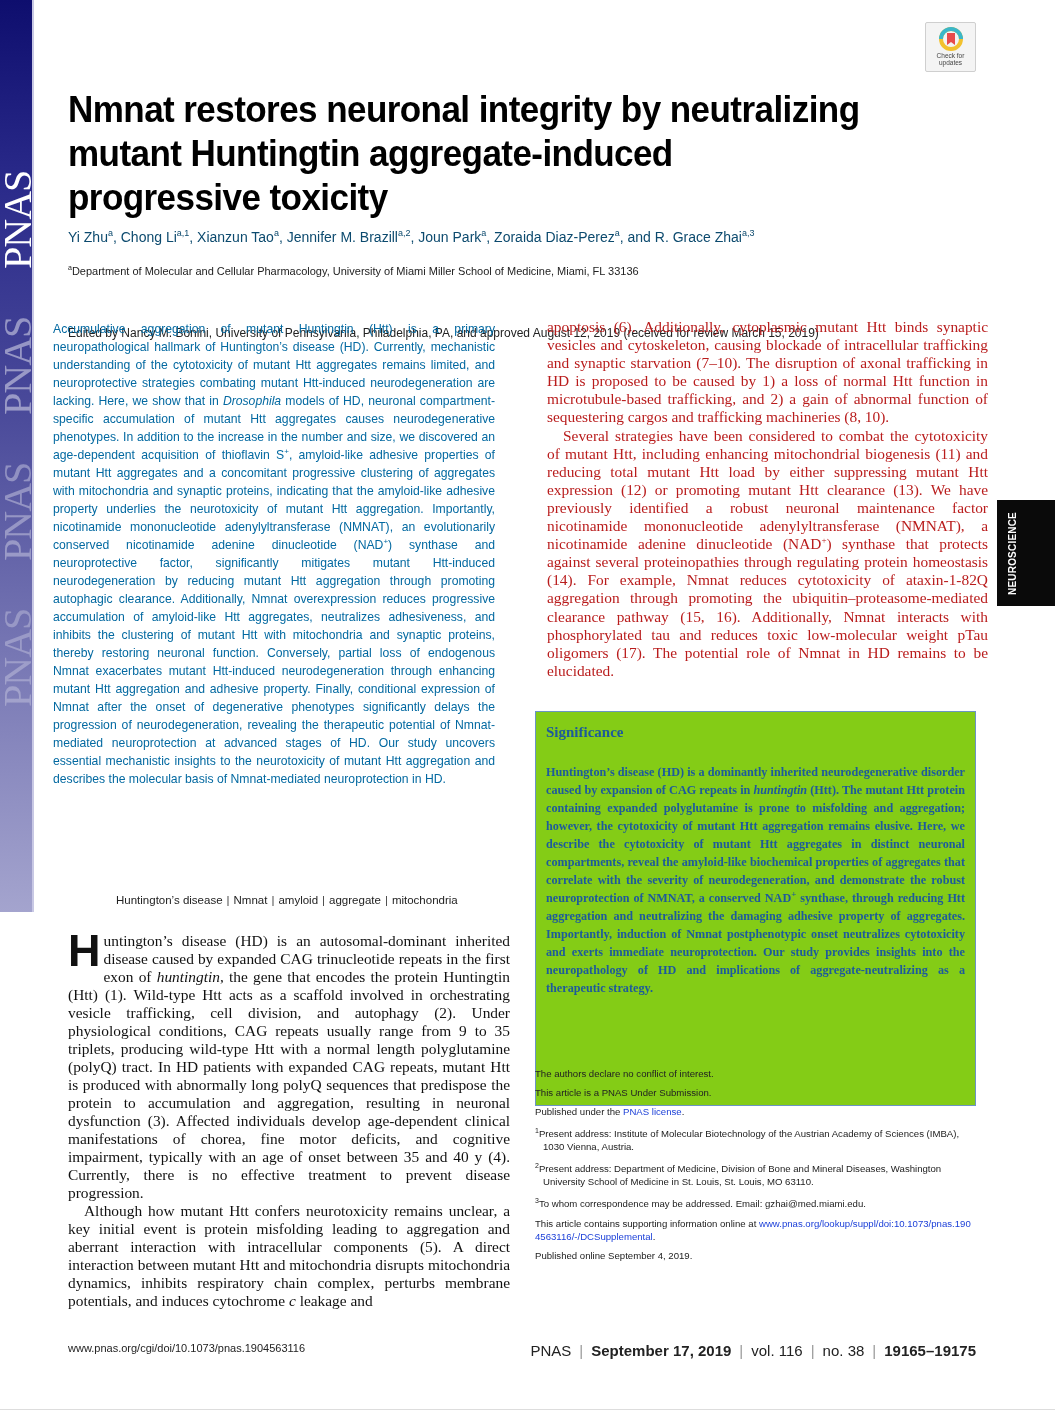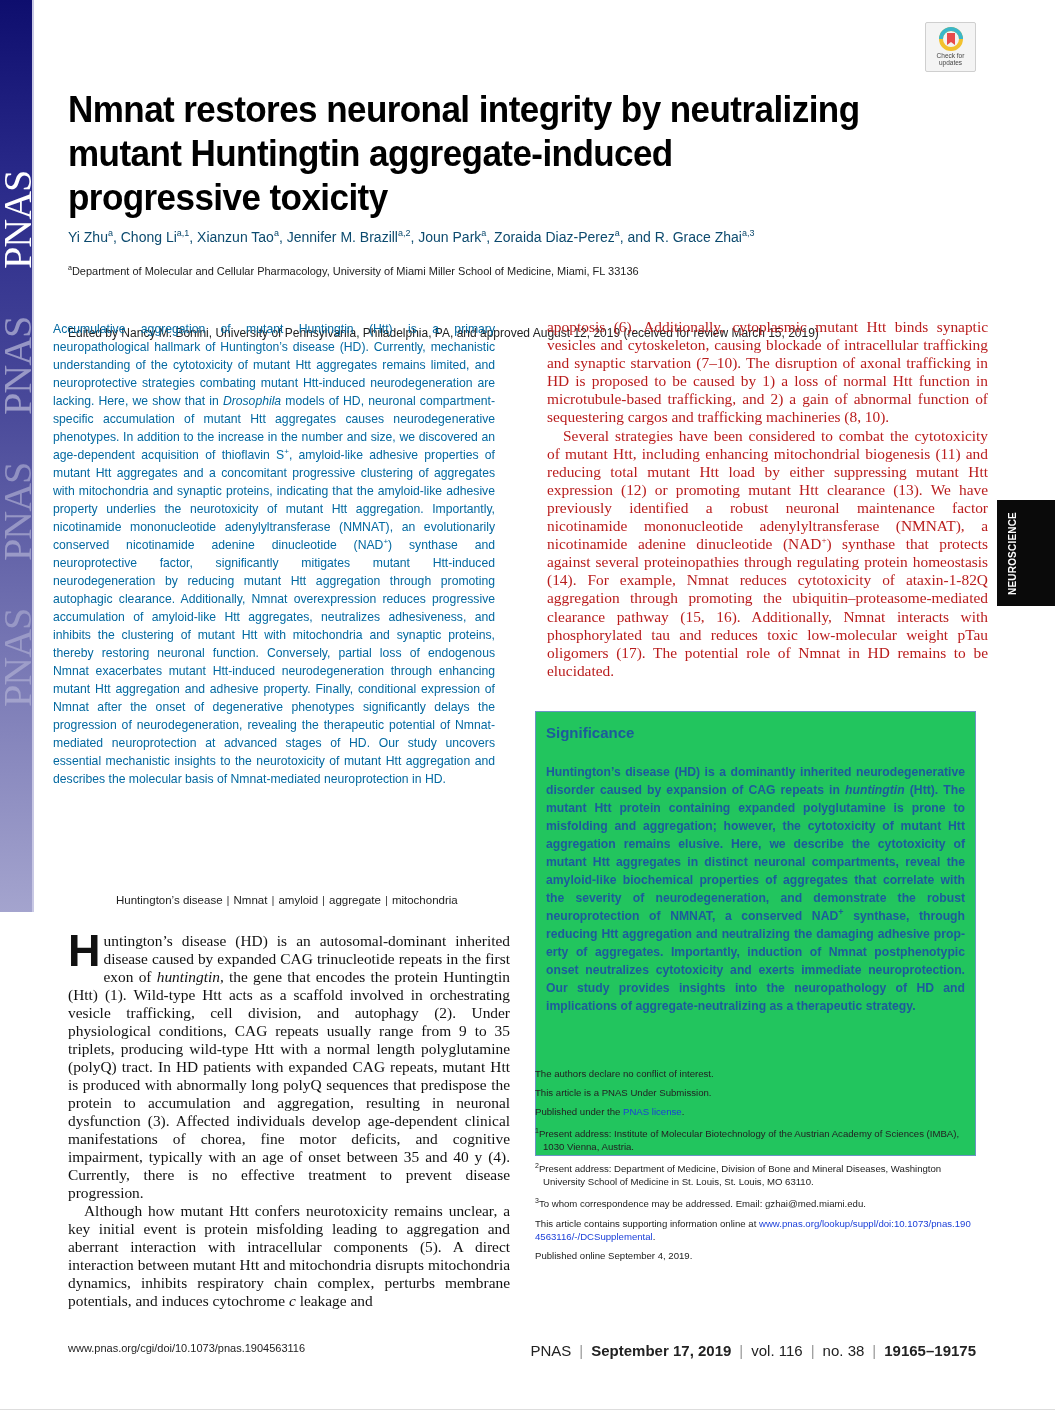--- a/index.html
+++ b/index.html
@@ -62,22 +62,22 @@
   }
   .body-right {
     position: absolute; left: 535px; top: 318px; width: 441px;
     font-family: "Liberation Serif", serif; font-size: 15.4px; line-height: 18.1px; text-align: justify; color: #b91c1c; margin-left: 12px;
   }
   .indent { text-indent: 16px; }
   sup.s { font-size: 9px; line-height: 0; }
 
   
   .significance {
-    position: absolute; left: 535px; top: 711px; width: 441px; height: 445px;
-    background: #22c55e; border: 1.5px solid #6b94c4; padding: 10px 10px 0 10px; color: #1d5a9c;
+    position: absolute; left: 535px; top: 711px; width: 441px; height: 395px;
+    background: #84cc16; border: 1.5px solid #6b94c4; padding: 10px 10px 0 10px; color: #1d5a9c; font-family: Liberation Serif, serif;
   }
   .sig-head { font-size: 15px; font-weight: bold; color: #1d5a9c; margin-top: 2px; }
   .sig-text { margin-top: 22px; font-size: 12.2px; line-height: 18px; font-weight: bold; text-align: justify; }
 
   
   .notes { position: absolute; left: 535px; top: 1067px; width: 441px; font-size: 9.6px; line-height: 13px; color: #222; }
   .notes p { margin-bottom: 6px; }
   .notes .hang { padding-left: 8px; text-indent: -8px; }
   .notes a, .link { color: #1b3fd8; text-decoration: none; }
   .notes sup { font-size: 7px; }

